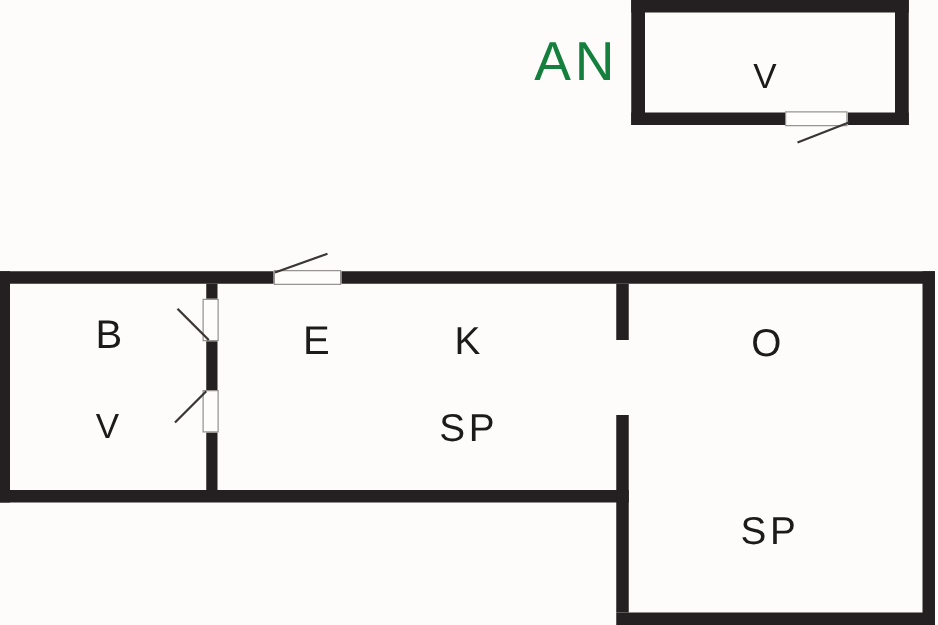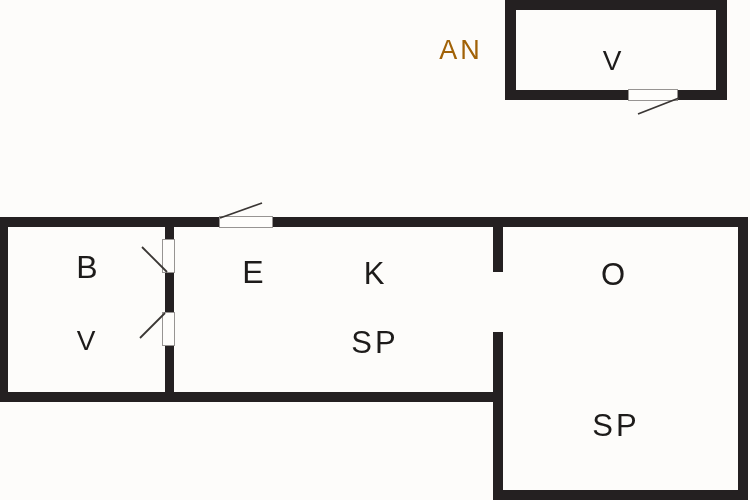--- a/index.html
+++ b/index.html
@@ -68,21 +68,21 @@
       <div class="door" style="left: 162px; top: 312px; width: 13px; height: 34px; background: rgb(254, 253, 251); border-color: rgb(151, 148, 146);"></div>
       <div class="door" style="left: 628px; top: 89px; width: 50px; height: 12px; background: rgb(254, 253, 251); border-color: rgb(151, 148, 146);"></div>
     </div>
   <svg class="layer" id="swings-layer" width="750" height="500" viewBox="0 0 750 500">
       <line x1="220" y1="218" x2="262" y2="203" stroke="#3a3634" stroke-width="1.8"></line>
       <line x1="142" y1="247" x2="167" y2="272" stroke="#3a3634" stroke-width="1.8"></line>
       <line x1="140" y1="338" x2="165" y2="313" stroke="#3a3634" stroke-width="1.8"></line>
       <line x1="638" y1="114" x2="679" y2="98" stroke="#3a3634" stroke-width="1.8"></line>
     </svg>
   <div class="layer" id="labels-layer">
-      <div class="room-label" style="left: 461px; top: 50px; font-size: 27px; letter-spacing: 3px; color: #a16207;">AN</div>
+      <div class="room-label" style="left: 461px; top: 50px; font-size: 44px; letter-spacing: 3px; color: #15803d;">AN</div>
       <div class="room-label" style="left: 613px; top: 61px; font-size: 28px; letter-spacing: 2px; color: rgb(29, 27, 26);">V</div>
       <div class="room-label" style="left: 88px; top: 267px; font-size: 32px; letter-spacing: 2px; color: rgb(29, 27, 26);">B</div>
       <div class="room-label" style="left: 87px; top: 341px; font-size: 28px; letter-spacing: 2px; color: rgb(29, 27, 26);">V</div>
       <div class="room-label" style="left: 254px; top: 272px; font-size: 32px; letter-spacing: 2px; color: rgb(29, 27, 26);">E</div>
       <div class="room-label" style="left: 375px; top: 273px; font-size: 31px; letter-spacing: 2px; color: rgb(29, 27, 26);">K</div>
       <div class="room-label" style="left: 375px; top: 342px; font-size: 31px; letter-spacing: 3px; color: rgb(29, 27, 26);">SP</div>
       <div class="room-label" style="left: 614px; top: 274px; font-size: 31px; letter-spacing: 2px; color: rgb(29, 27, 26);">O</div>
       <div class="room-label" style="left: 616px; top: 425px; font-size: 31px; letter-spacing: 3px; color: rgb(29, 27, 26);">SP</div>
     </div>
 </div>

